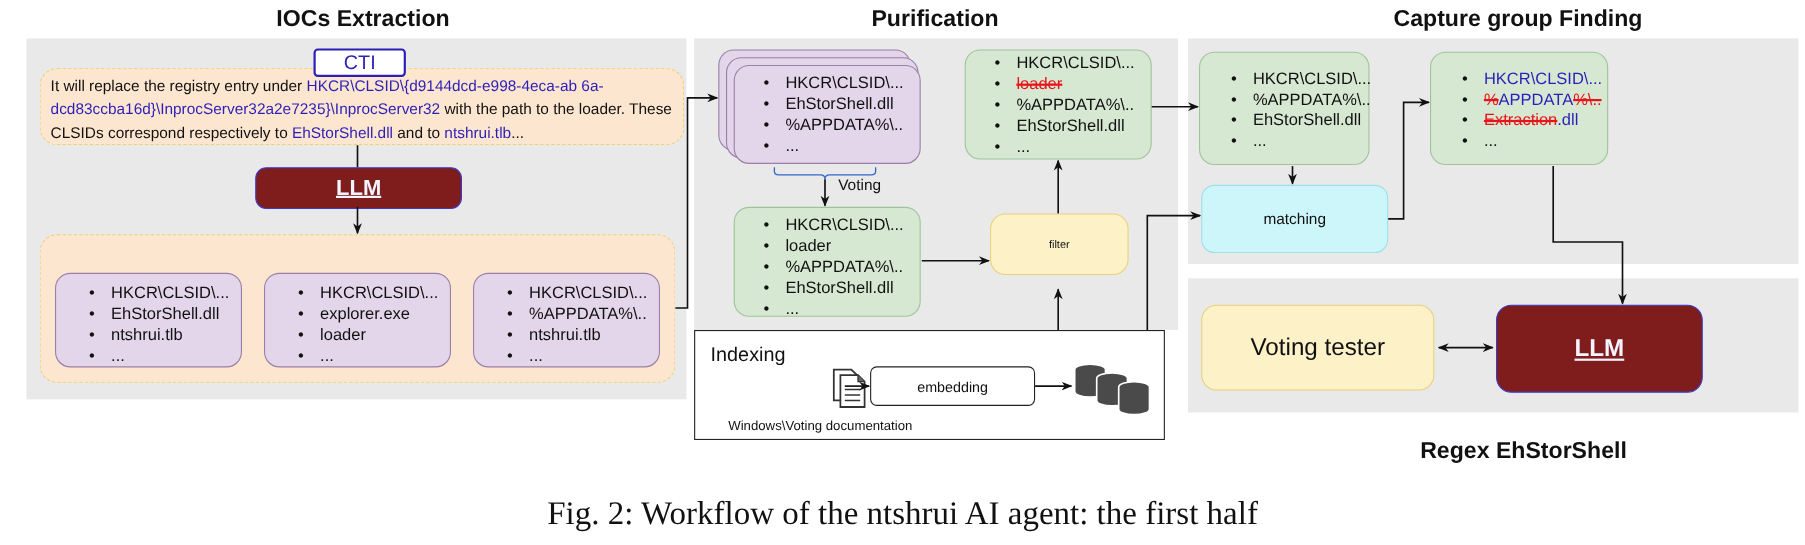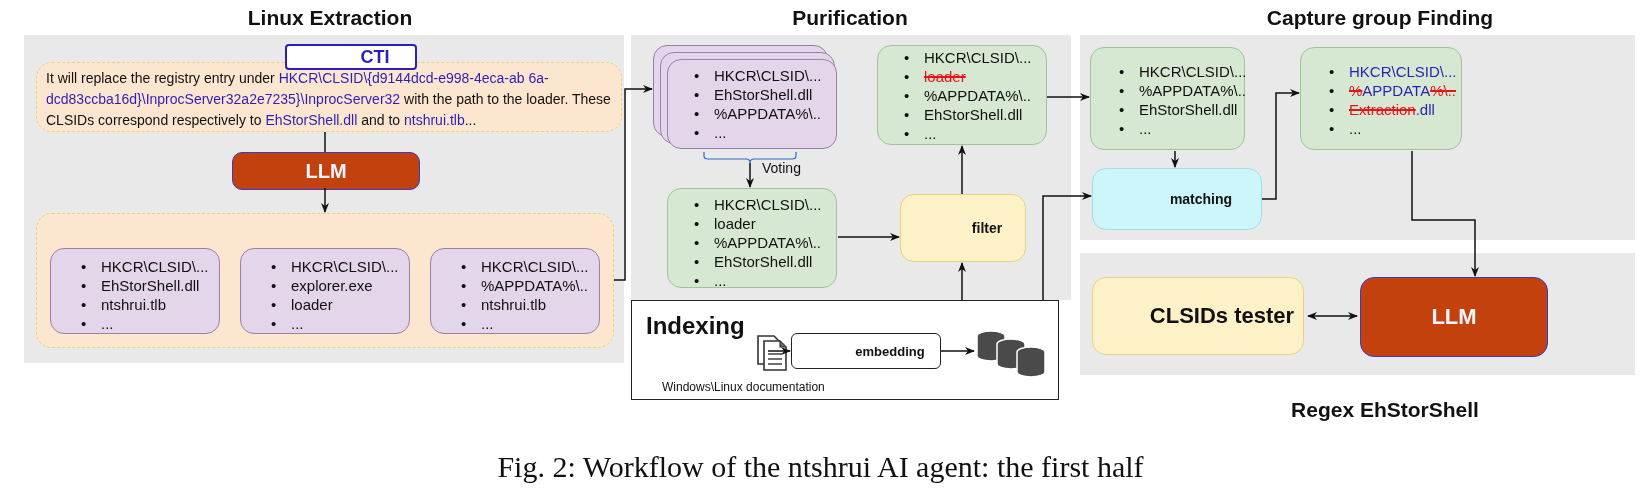--- a/index.html
+++ b/index.html
@@ -5,35 +5,35 @@
   html, body { margin:0; padding:0; background:#ffffff; }
   body { width:1641px; height:495px; position:relative; overflow:hidden; font-family:"Liberation Sans", sans-serif; color:#111; }
   .abs { position:absolute; }
   .section-title { position:absolute; font-weight:bold; font-size:21px; text-align:center; color:#111; }
   .panel { position:absolute; background:#e9e9e9; }
   .card { position:absolute; border-radius:14px; box-sizing:border-box; }
   .purple { background:#e3d5ea; border:1.5px solid #9a7fa8; }
   .green { background:#d6e8d2; border:1.5px solid #9fc49a; }
   .yellow { background:#fdf1c8; border:1.5px solid #e8d27a; }
   .cyan { background:#cdf6fa; border:1.5px solid #9ee0ea; }
-  .llm { background:#c2410c; border:1.5px solid #3b3bc8; color:#f4f4ff; font-weight:bold; display:flex; align-items:center; justify-content:center; border-radius:10px; }
+  .llm { background:#7f1d1d; border:1.5px solid #3b3bc8; color:#f4f4ff; font-weight:bold; display:flex; align-items:center; justify-content:center; border-radius:10px;text-decoration:underline; }
   .dashed-orange { background:#fde6cf; border:1.5px dashed #e8d27a; border-radius:16px; }
   ul.bl { margin:0; padding:0; list-style:none; font-size:15px; line-height:19px; }
   ul.bl li { position:relative; padding-left:24px; white-space:nowrap; }
   ul.bl li::before { content:"\2022"; position:absolute; left:4px; color:#111; }
-  .center-label { display:flex; align-items:center; justify-content:center; font-weight:bold;padding-left:48px; }
+  .center-label { display:flex; align-items:center; justify-content:center; font-weight:normal; }
   .blue { color:#2b1fb8; }
   .strike { color:#e8141b; text-decoration:line-through; text-decoration-thickness:2px; }
   svg.lines { position:absolute; left:0; top:0; pointer-events:none; }
   .caption { position:absolute; left:0; width:1641px; top:450px; text-align:center; font-family:"Liberation Serif", serif; font-size:30px; color:#111; }
 </style>
 </head>
 <body>
 
-<div class="section-title" style="left:170px;top:6px;width:320px;">Linux Extraction</div>
+<div class="section-title" style="left:170px;top:6px;width:320px;">IOCs Extraction</div>
 <div class="section-title" style="left:730px;top:6px;width:240px;">Purification</div>
 <div class="section-title" style="left:1180px;top:6px;width:400px;">Capture group Finding</div>
 <div class="section-title" style="left:1210px;top:398px;width:350px;">Regex EhStorShell</div>
 
 <div class="panel" style="left:24px;top:35px;width:600px;height:328px;"></div>
 <div class="panel" style="left:631px;top:35px;width:440px;height:265px;"></div>
 <div class="panel" style="left:1080px;top:35px;width:555px;height:205px;"></div>
 <div class="panel" style="left:1080px;top:253px;width:555px;height:122px;"></div>
 
 <div class="abs dashed-orange" style="left:36px;top:62px;width:586px;height:70px;box-sizing:border-box;"></div>
@@ -83,75 +83,75 @@
 <div class="card green" style="left:667px;top:188px;width:170px;height:100px;padding:6px 0 0 22px;">
   <ul class="bl">
       <li>HKCR\CLSID\...</li>
       <li>loader</li>
       <li>%APPDATA%\..</li>
       <li>EhStorShell.dll</li>
       <li>...</li>
     </ul>
 </div>
 
-<div class="card yellow center-label" style="left:900px;top:194px;width:126px;height:68px;font-size:14px;">filter</div>
+<div class="card yellow center-label" style="left:900px;top:194px;width:126px;height:56px;font-size:10px;">filter</div>
 
 <div class="card green" id="filtered-card" style="left:877px;top:45px;width:170px;height:100px;padding:2px 0 0 22px;">
   <ul class="bl" id="filtered-list">
       <li><span>HKCR\CLSID\...</span></li>
       <li><span class="strike">loader</span></li>
       <li><span>%APPDATA%\..</span></li>
       <li><span>EhStorShell.dll</span></li>
       <li><span>...</span></li>
     </ul>
 </div>
 
 <div class="abs" style="left:631px;top:300px;width:428px;height:100px;border:1.5px solid #222;background:#fff;box-sizing:border-box;"></div>
-<div class="abs" style="left:646px;top:312px;font-size:24px;font-weight:bold;">Indexing</div>
+<div class="abs" style="left:646px;top:312px;font-size:18px;font-weight:normal;">Indexing</div>
 <div class="abs" style="left:756px;top:334px;width:34px;height:38px;">
   <svg width="34" height="38" viewBox="0 0 34 38">
     <path d="M2 2 H18 L24 8 V30 H2 Z" fill="#fff" stroke="#333" stroke-width="1.6"></path>
     <path d="M8 7 H24 L30 13 V36 H8 Z" fill="#fff" stroke="#333" stroke-width="1.6"></path>
     <path d="M24 7 V13 H30" fill="#666" stroke="#333" stroke-width="1.2"></path>
     <line x1="12" y1="20" x2="26" y2="20" stroke="#333" stroke-width="1.4"></line>
     <line x1="12" y1="25" x2="26" y2="25" stroke="#333" stroke-width="1.4"></line>
     <line x1="12" y1="30" x2="26" y2="30" stroke="#333" stroke-width="1.4"></line>
   </svg>
 </div>
 <div class="abs center-label" style="left:791px;top:333px;width:150px;height:36px;border:1.5px solid #222;border-radius:6px;background:#fff;font-size:13px;box-sizing:border-box;">embedding</div>
-<div class="abs" style="left:662px;top:380px;font-size:12px;">Windows\Linux documentation</div>
+<div class="abs" style="left:662px;top:380px;font-size:12px;">Windows\Voting documentation</div>
 <div class="abs" style="left:975px;top:330px;width:80px;height:50px;">
   <svg width="80" height="50" viewBox="0 0 80 50">
     <g fill="#4a4a4a" stroke="#fff" stroke-width="1.5">
       <path d="M2 6 a14 5 0 0 1 28 0 v20 a14 5 0 0 1 -28 0 z"></path>
       <path d="M22 14 a14 5 0 0 1 28 0 v20 a14 5 0 0 1 -28 0 z"></path>
       <path d="M42 22 a14 5 0 0 1 28 0 v20 a14 5 0 0 1 -28 0 z"></path>
     </g>
   </svg>
 </div>
 
 <div class="card green" style="left:1090px;top:47px;width:155px;height:103px;padding:14px 0 0 24px;">
   <ul class="bl">
       <li>HKCR\CLSID\...</li>
       <li>%APPDATA%\..</li>
       <li>EhStorShell.dll</li>
       <li>...</li>
     </ul>
 </div>
-<div class="card cyan center-label" style="left:1092px;top:168px;width:170px;height:62px;font-size:14px;">matching</div>
+<div class="card cyan center-label" style="left:1092px;top:168px;width:170px;height:62px;font-size:14px;border-radius:12px;">matching</div>
 <div class="card green" style="left:1300px;top:47px;width:162px;height:103px;padding:14px 0 0 24px;">
   <ul class="bl">
     <li><span class="blue">HKCR\CLSID\...</span></li>
     <li><span class="strike">%</span><span class="blue">APPDATA</span><span class="strike">%\..</span></li>
     <li><span class="strike">Extraction</span><span class="blue">.dll</span></li>
     <li>...</li>
   </ul>
 </div>
 
-<div class="card yellow center-label" style="left:1092px;top:277px;width:212px;height:78px;font-size:22px;">CLSIDs tester</div>
+<div class="card yellow center-label" style="left:1092px;top:277px;width:212px;height:78px;font-size:22px;">Voting tester</div>
 <div class="abs llm" style="left:1360px;top:277px;width:186px;height:78px;font-size:22px;border-radius:14px;">LLM</div>
 
 <svg class="lines" width="1641" height="495">
   <defs>
     <marker id="ah" markerWidth="10" markerHeight="10" refX="9" refY="5" orient="auto" markerUnits="userSpaceOnUse">
       <path d="M0 1 L10 5 L0 9 L3 5 Z" fill="#111"></path>
     </marker>
     <marker id="ahs" markerWidth="10" markerHeight="10" refX="1" refY="5" orient="auto" markerUnits="userSpaceOnUse">
       <path d="M10 1 L0 5 L10 9 L7 5 Z" fill="#111"></path>
     </marker>

